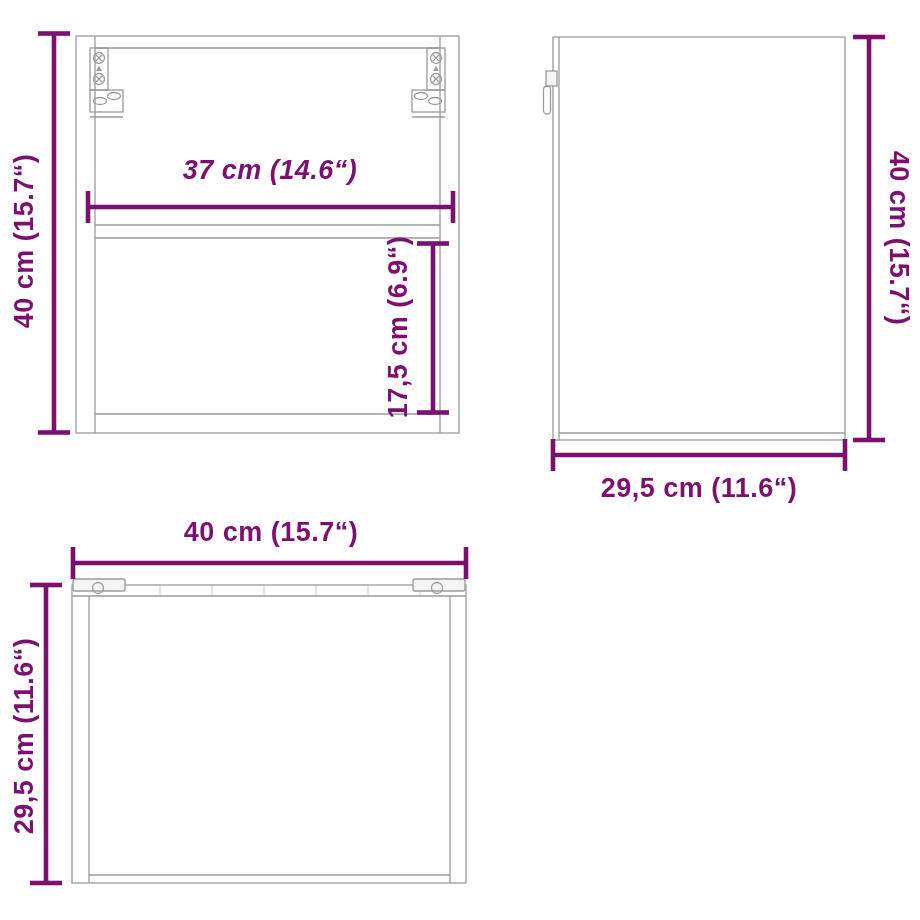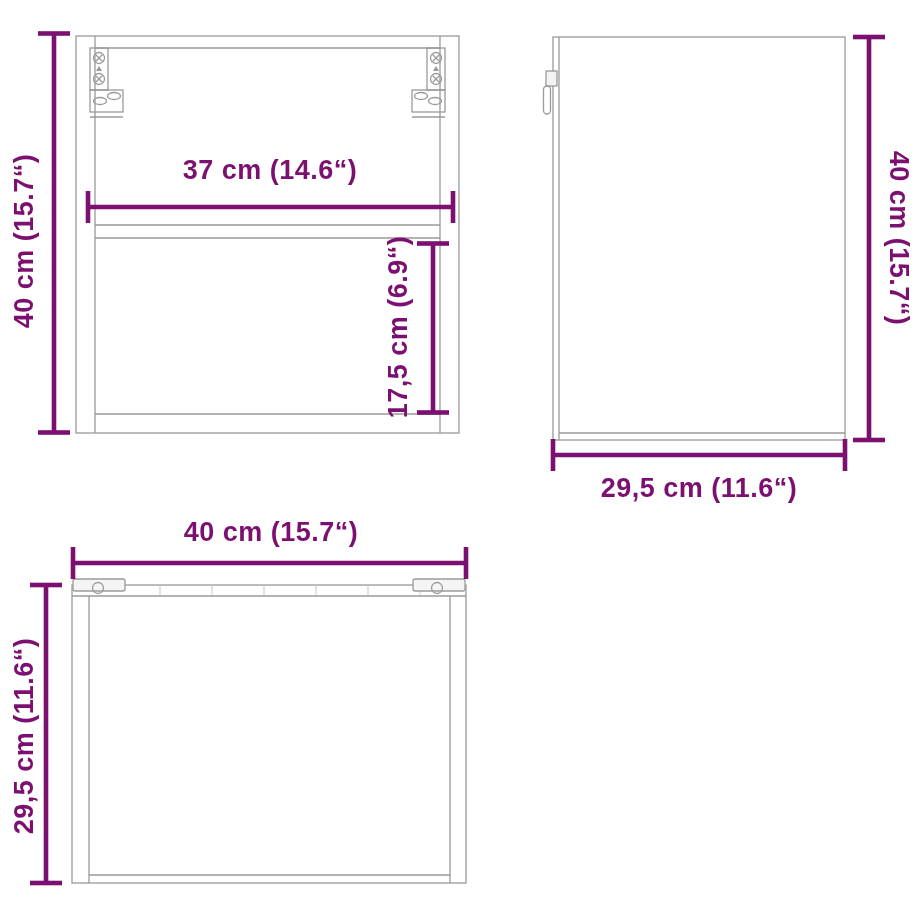--- a/index.html
+++ b/index.html
@@ -166,21 +166,21 @@
       <g class="dim-stroke">
         <line x1="46" y1="585" x2="46" y2="883"></line>
         <line x1="30" y1="585" x2="62" y2="585"></line>
         <line x1="30" y1="883" x2="62" y2="883"></line>
       </g>
     </g>
   </svg>
 
   <div class="dim-label rot-ccw" style="left:24px;top:241px;">40 cm (15.7“)</div>
 
-  <div class="dim-label" style="left:270px;top:170px;">37 cm (14.6“)</div>
+  <div class="dim-label" style="left:270px;top:170px;font-style:italic;">37 cm (14.6“)</div>
 
   <div class="dim-label rot-ccw" style="left:398px;top:327px;">17,5 cm (6.9“)</div>
 
   <div class="dim-label rot-cw" style="left:898px;top:238px;">40 cm (15.7“)</div>
 
   <div class="dim-label" style="left:699px;top:488px;">29,5 cm (11.6“)</div>
 
   <div class="dim-label" style="left:271px;top:532px;">40 cm (15.7“)</div>
 
   <div class="dim-label rot-ccw" style="left:24px;top:736px;">29,5 cm (11.6“)</div>

